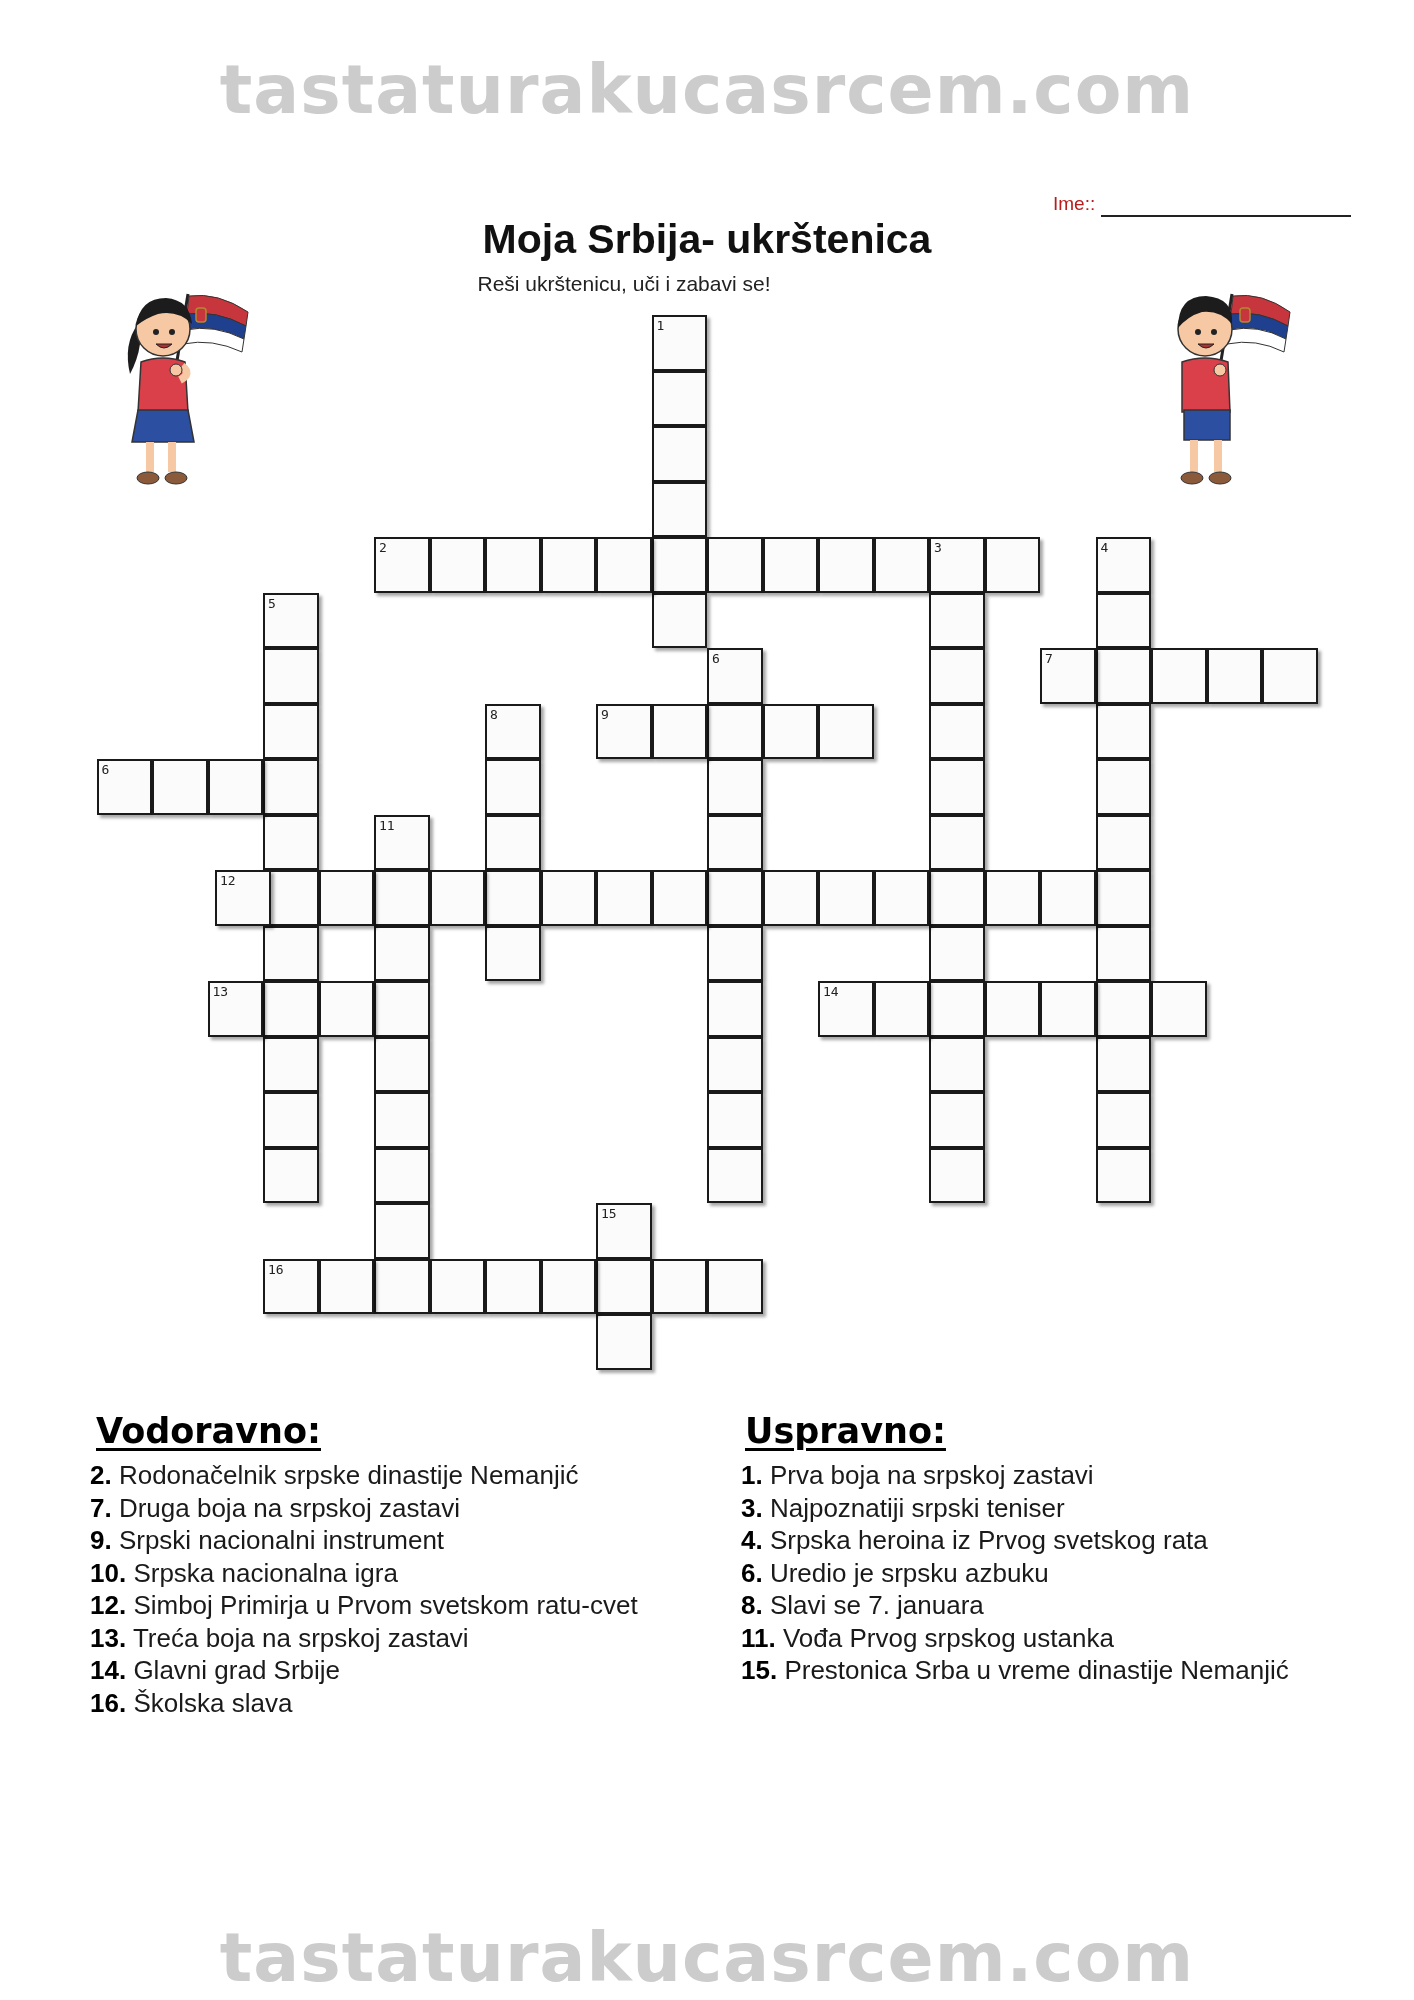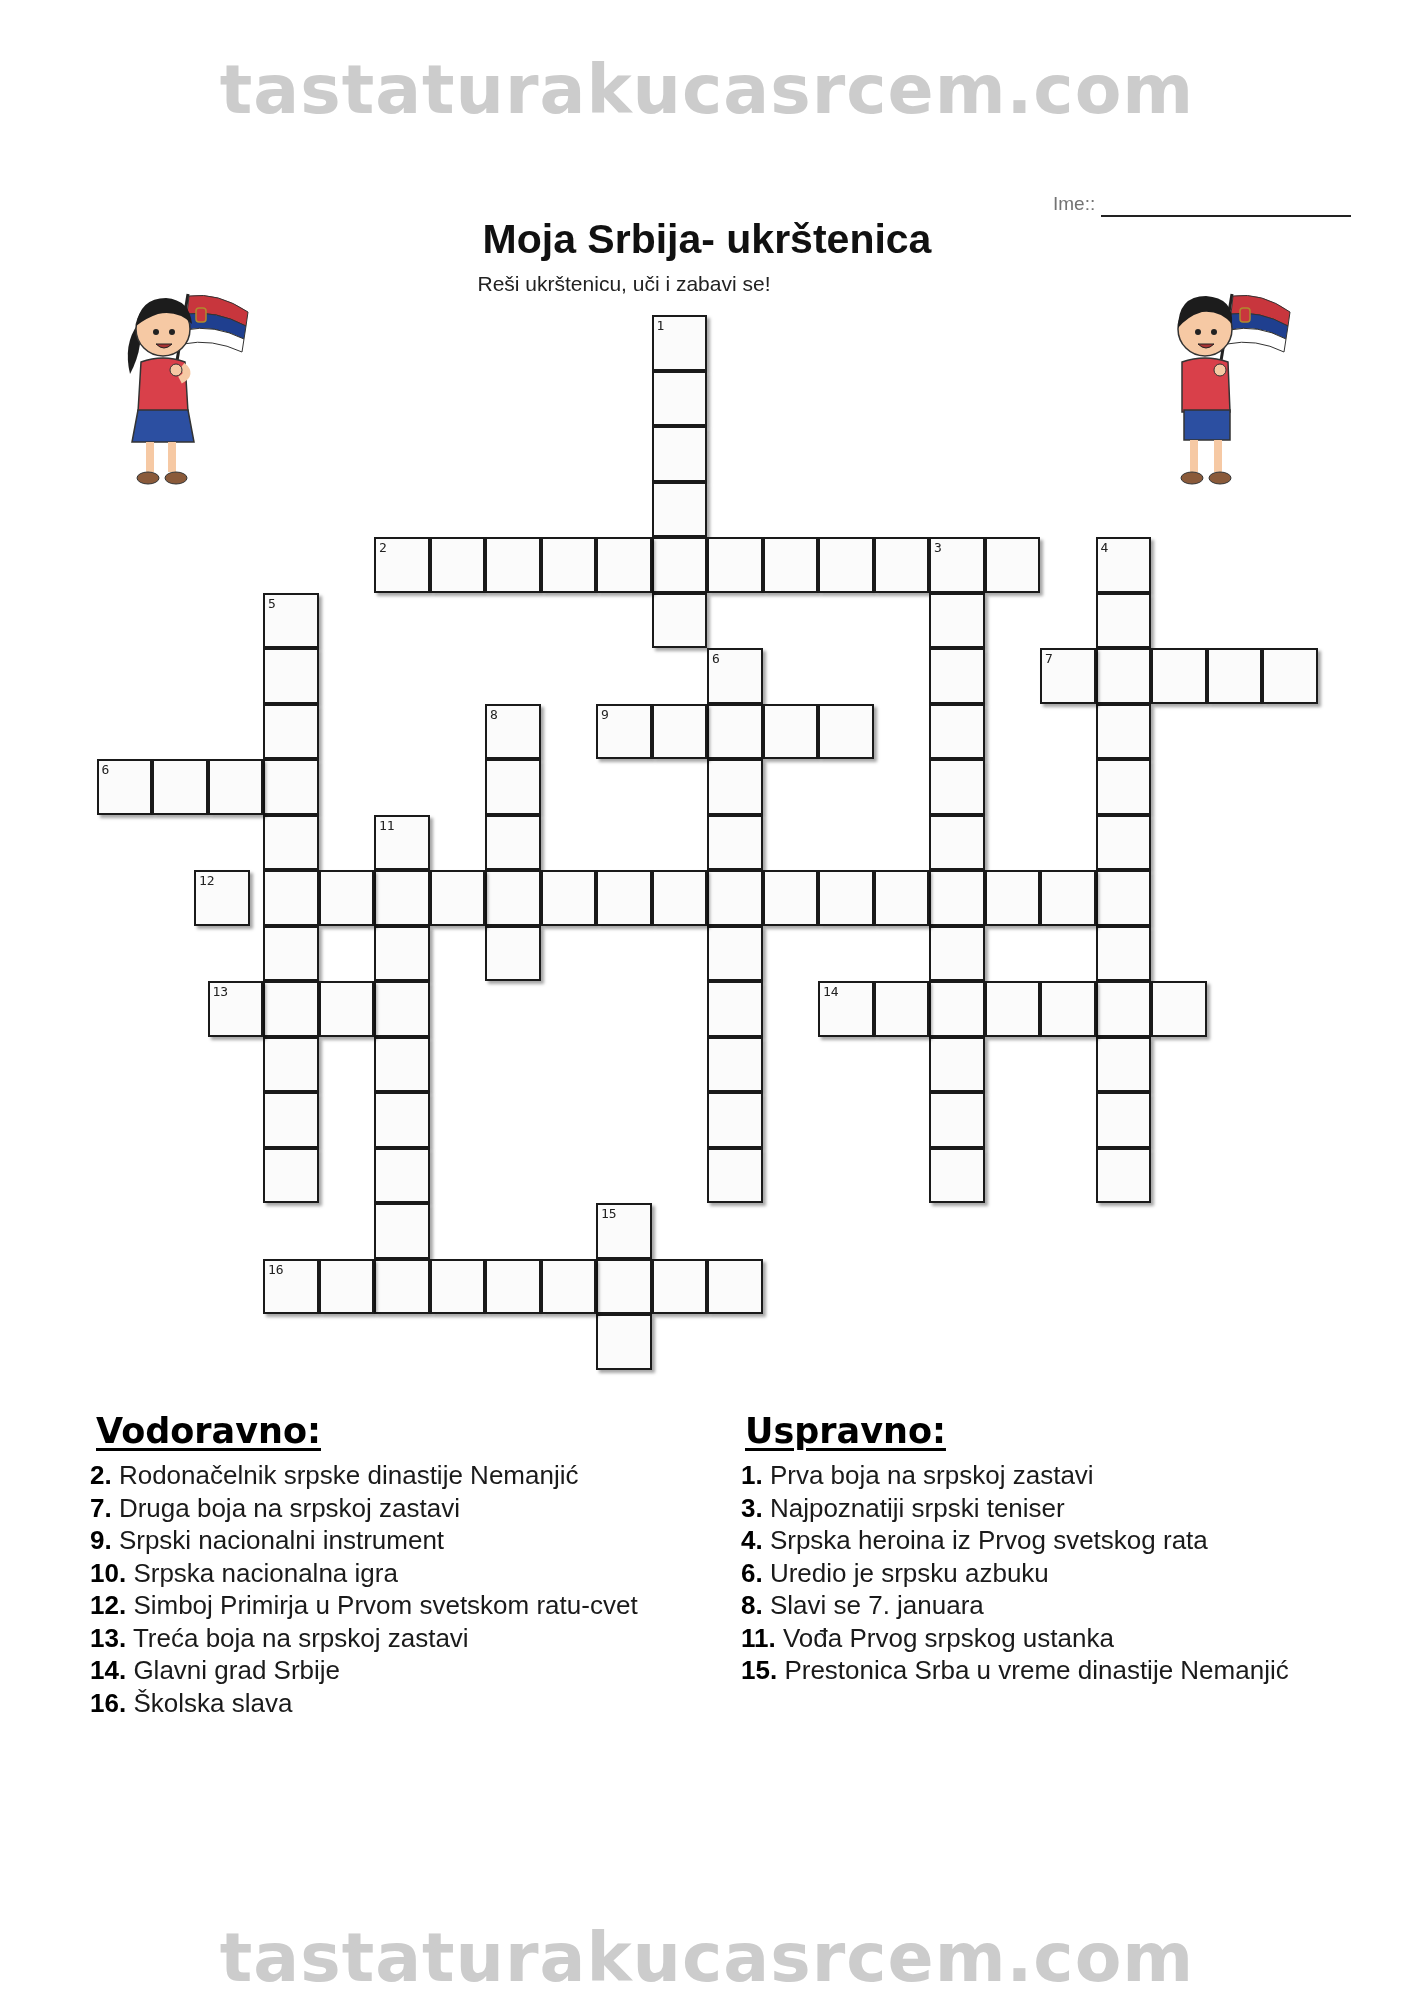--- a/index.html
+++ b/index.html
@@ -1,20 +1,20 @@
 <!DOCTYPE html>
 <html><head>
 <meta charset="utf-8">
 <style>
   html, body { margin: 0; padding: 0; background: #ffffff; }
   body { width: 1414px; height: 2000px; position: relative; overflow: hidden; font-family: "Liberation Sans", sans-serif; color: #111; }
   .watermark { position: absolute; left: 0; width: 1414px; text-align: center; font-family: "DejaVu Sans", sans-serif; font-weight: bold; color: #cccccc; font-size: 68px; letter-spacing: 1px; }
   .wm-top { top: 50px; }
   .wm-bottom { top: 1918px; }
-  .ime { position: absolute; left: 1053px; top: 193px; font-size: 19px; color: #737373; }
+  .ime { position: absolute; left: 1053px; top: 193px; font-size: 19px; color: #b91c1c; }
   .ime-line { position: absolute; left: 1101px; top: 215px; width: 250px; border-bottom: 2px solid #222; }
   .title { position: absolute; left: 0; width: 1414px; top: 216px; text-align: center; font-size: 41px; font-weight: bold; color: #111; }
   .subtitle { position: absolute; left: 0; width: 1248px; top: 272px; text-align: center; font-size: 21px; color: #222; }
   .kid { position: absolute; }
   .kid-left { left: 108px; top: 284px; }
   .kid-right { left: 1160px; top: 284px; }
   .grid { position: absolute; left: 0; top: 0; }
   .cell { position: absolute; width: 55.5px; height: 55.5px; box-sizing: border-box; background: #fbfbfb; border: 2px solid #1a1a1a; box-shadow: 3px 3px 3px rgba(0,0,0,0.35); }
   .cell-num { position: absolute; left: 3px; top: 1px; font-family: "DejaVu Sans Mono", monospace; font-size: 13px; color: #222; }
   .clues { position: absolute; top: 1398px; margin-top: 13px; }
@@ -193,21 +193,21 @@
       <span class="cell-num">11</span>
     </div>
     <div class="cell" style="left: 374px; top: 870px;"></div>
     <div class="cell" style="left: 374px; top: 925.5px;"></div>
     <div class="cell" style="left: 374px; top: 981px;"></div>
     <div class="cell" style="left: 374px; top: 1036.5px;"></div>
     <div class="cell" style="left: 374px; top: 1092px;"></div>
     <div class="cell" style="left: 374px; top: 1147.5px;"></div>
     <div class="cell" style="left: 374px; top: 1203px;"></div>
     <div class="cell" style="left: 374px; top: 1258.5px;"></div>
-    <div class="cell" style="left: 194px; top: 870px;">
+    <div class="cell" style="left: 215px; top: 870px;">
       <span class="cell-num">12</span>
     </div>
     <div class="cell" style="left: 318.5px; top: 870px;"></div>
     <div class="cell" style="left: 429.5px; top: 870px;"></div>
     <div class="cell" style="left: 540.5px; top: 870px;"></div>
     <div class="cell" style="left: 596px; top: 870px;"></div>
     <div class="cell" style="left: 651.5px; top: 870px;"></div>
     <div class="cell" style="left: 762.5px; top: 870px;"></div>
     <div class="cell" style="left: 818px; top: 870px;"></div>
     <div class="cell" style="left: 873.5px; top: 870px;"></div>

